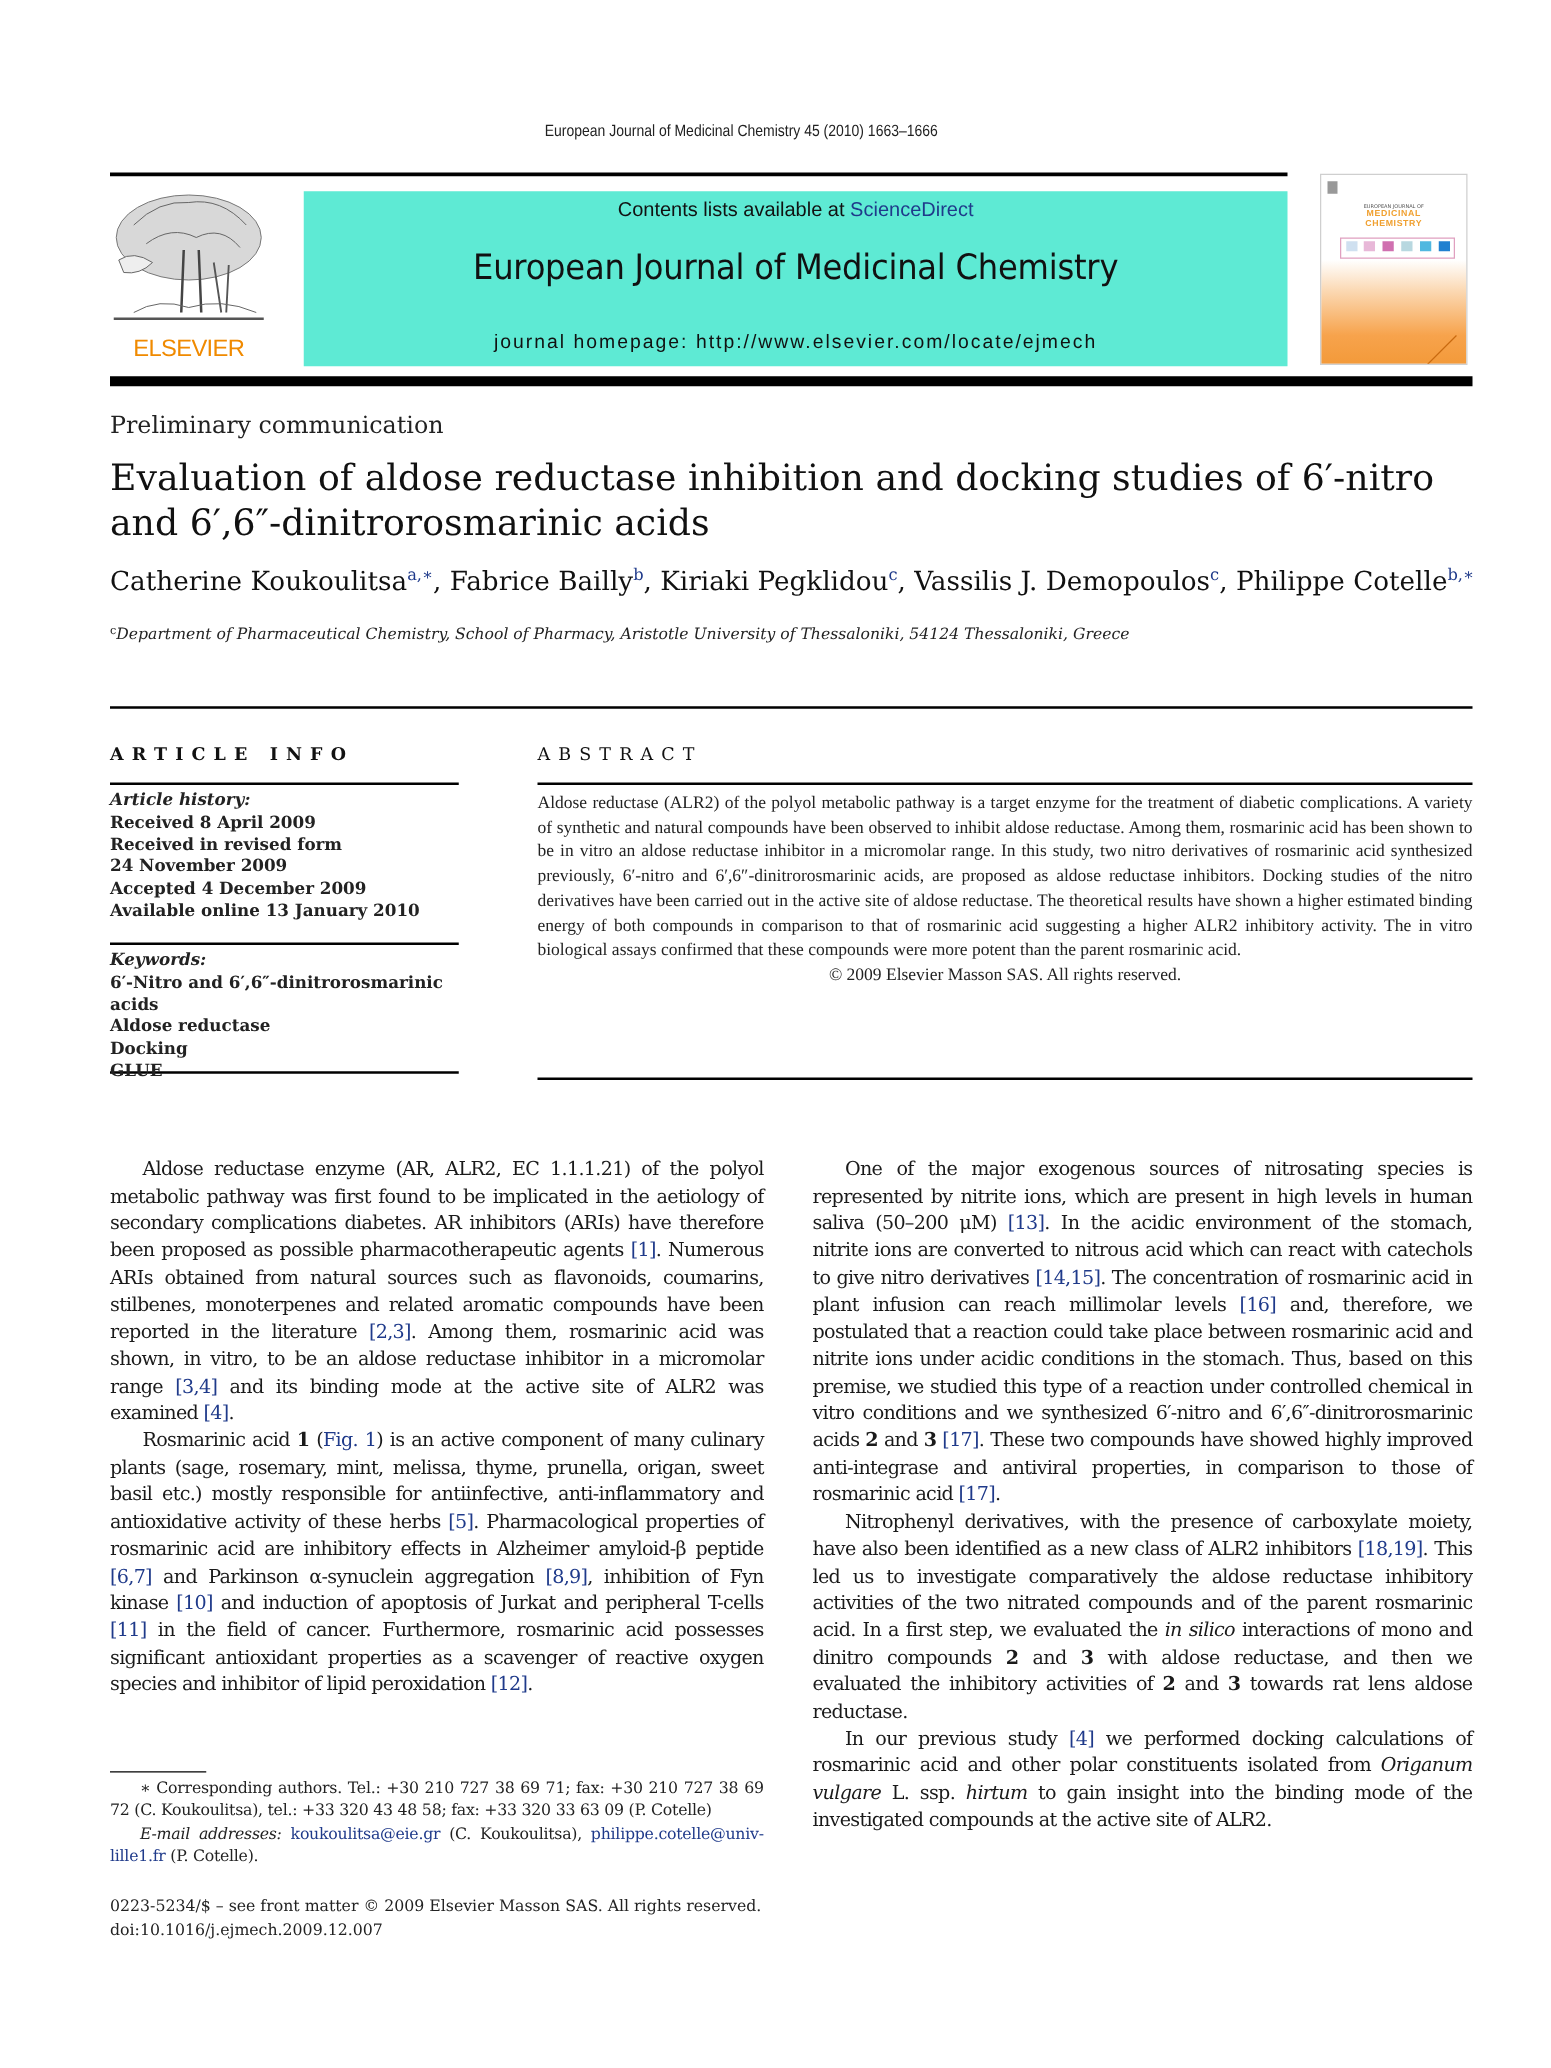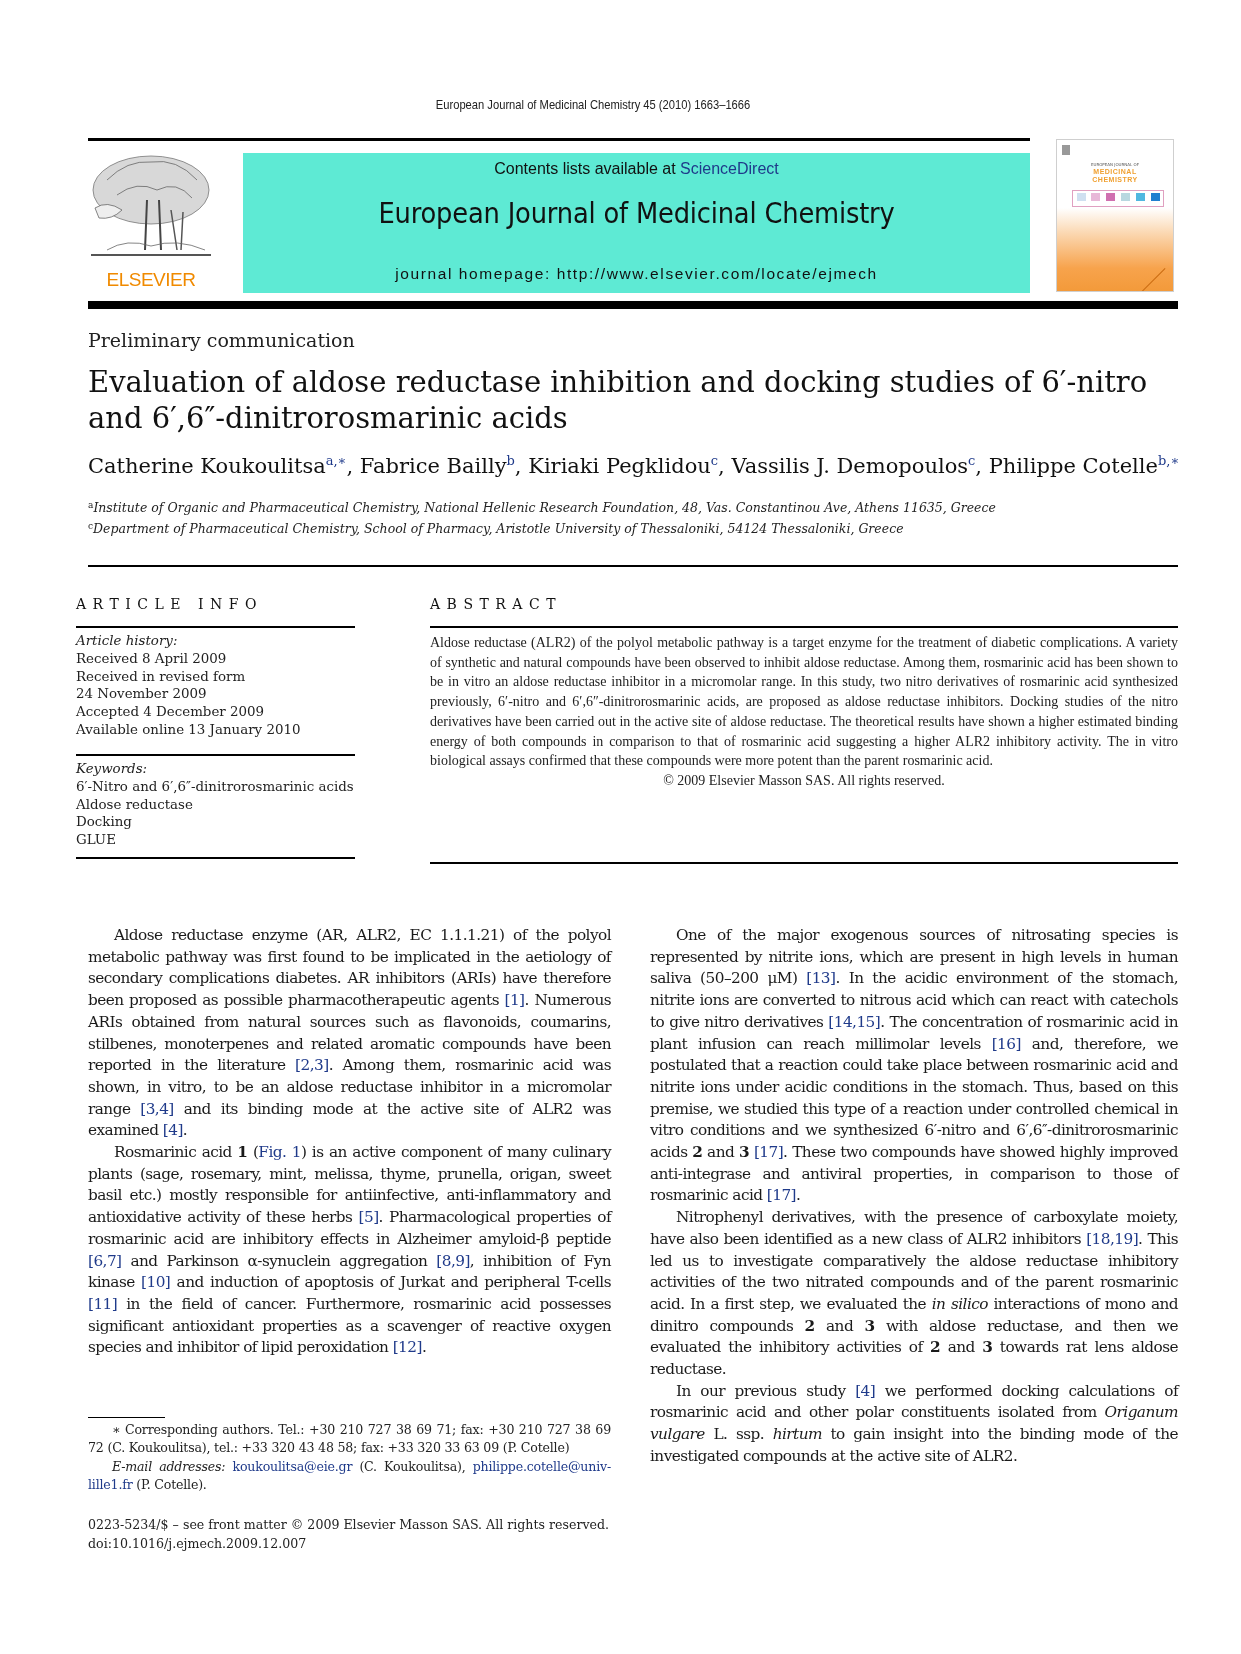--- a/index.html
+++ b/index.html
@@ -32,21 +32,21 @@
 
   .section-label { top: 329px; left: 88px; font-size: 19px; color: #222; }
   .title { top: 364px; left: 88px; width: 1090px; font-size: 29px; line-height: 36px; color: #111; }
   .authors { top: 453px; left: 88px; width: 1100px; font-size: 21px; color: #111; white-space: nowrap; }
   .authors sup { color: #1f3a8a; font-size: 13px; vertical-align: 8px; }
   .affils { top: 496px; left: 88px; width: 1090px; font-size: 12.5px; font-style: italic; line-height: 18px; color: #222; }
   .affils sup { font-size: 9px; vertical-align: 4px; font-style: normal; }
 
   .rule-sep { top: 565px; left: 88px; width: 1090px; height: 2px; background: #000; }
 
-  .info-col { top: 596px; left: 76px; width: 279px; }
+  .info-col { top: 596px; left: 88px; width: 279px; font-weight: bold; }
   .spaced-head { font-family: "DejaVu Serif", serif; font-size: 14px; letter-spacing: 6.5px; color: #111; height: 30px; }
   .info-rule { height: 2px; background: #000; width: 279px; }
   .info-block { padding-top: 4px; font-size: 13.4px; line-height: 17.8px; color: #222; }
   .info-block .label { font-style: italic; }
   .hist-block { height: 126px; }
   .kw-block { height: 101px; }
 
   .abstract-col { top: 596px; left: 430px; width: 748px; }
   .abstract-rule { height: 2px; background: #000; width: 748px; }
   .abstract-text { padding-top: 5px; font-size: 14px; line-height: 19.7px; text-align: justify; color: #222; height: 234px; font-family: "Liberation Serif", serif; }
@@ -126,21 +126,20 @@
 
 <div class="abs authors">
   <span>Catherine Koukoulitsa</span><sup>a,∗</sup>,
   <span>Fabrice Bailly</span><sup>b</sup>,
   <span>Kiriaki Pegklidou</span><sup>c</sup>,
   <span>Vassilis J. Demopoulos</span><sup>c</sup>,
   <span>Philippe Cotelle</span><sup>b,∗</sup>
 </div>
 
 <div class="abs affils">
-  <div><sup>a</sup><span>Institute of Organic and Pharmaceutical Chemistry, National Hellenic Research Foundation, 48, Vas. Constantinou Ave, Athens 11635, Greece</span></div>
   <div><sup>c</sup><span>Department of Pharmaceutical Chemistry, School of Pharmacy, Aristotle University of Thessaloniki, 54124 Thessaloniki, Greece</span></div>
 </div>
 
 <div class="abs rule-sep"></div>
 
 <div class="abs info-col">
   <div class="spaced-head">ARTICLE INFO</div>
   <div class="info-rule"></div>
   <div class="info-block hist-block">
     <div class="label">Article history:</div>

